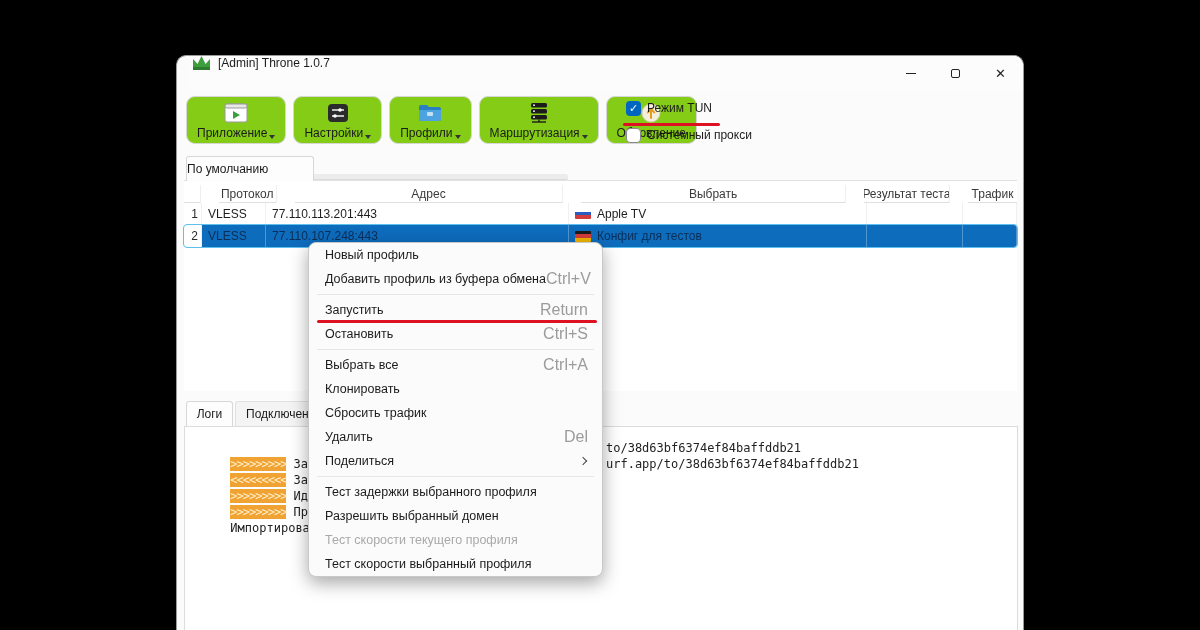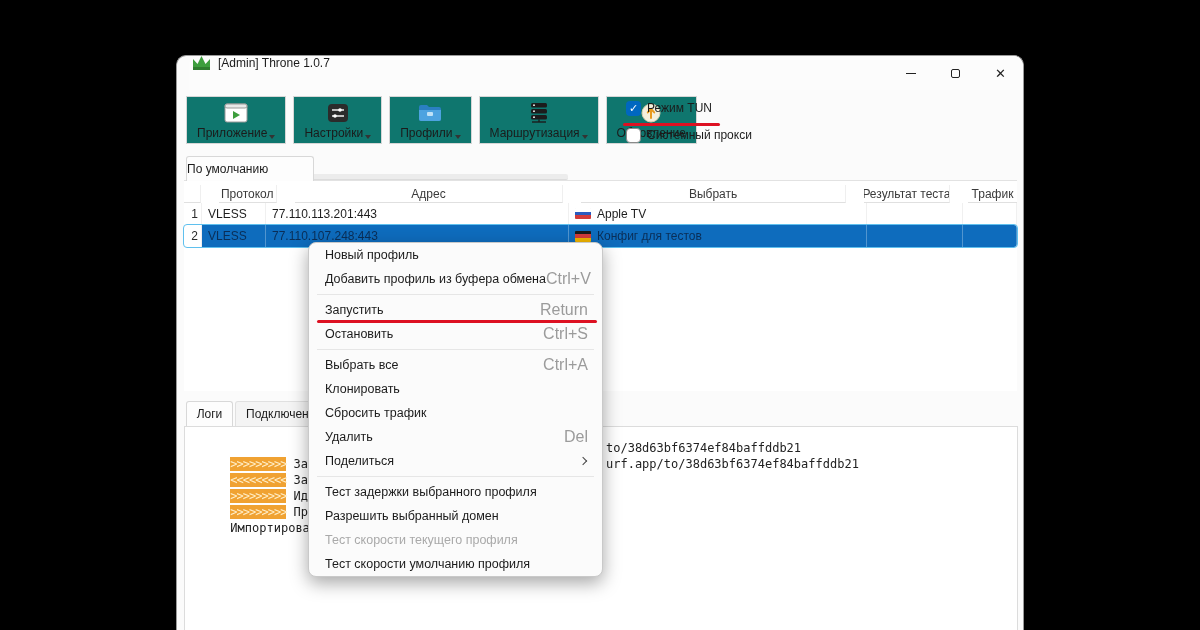--- a/index.html
+++ b/index.html
@@ -22,21 +22,21 @@
   .titlebar .app-icon{width:17px;height:15px;margin-right:8px;flex:0 0 auto;}
   .titlebar .title{font-size:12px;color:#1b1b1b;}
   .win-controls{margin-left:auto;display:flex;height:100%;}
   .win-btn{width:45px;height:100%;display:flex;align-items:center;justify-content:center;color:#222;}
   .glyph-min{width:10px;height:1px;background:#222;display:block;}
   .glyph-max{width:9px;height:9px;border:1px solid #222;border-radius:2px;display:block;}
   .glyph-close{font-size:13px;line-height:1;color:#222;}
 
   
   .toolbar{position:absolute;left:9px;top:40px;display:flex;gap:7px;}
-  .tb-btn{background:#0f766e;border:1px solid #d6d6d6;border-radius:0;height:48px;
+  .tb-btn{background:#84cc16;border:1px solid #d6d6d6;border-radius:9px;height:48px;
     display:flex;flex-direction:column;justify-content:center;padding:3px 10px 2px;}
   .tb-btn .ico{height:24px;display:flex;align-items:center;justify-content:center;margin-bottom:1px;}
   .tb-btn .lbl{font-size:12px;color:#1b1b1b;white-space:nowrap;display:flex;align-items:flex-end;}
   .caret{width:0;height:0;border-left:3px solid transparent;border-right:3px solid transparent;
     border-top:4px solid #333;margin:0 0 1px 2px;display:inline-block;}
 
   .checks{position:absolute;left:449px;top:42px;font-size:12px;color:#1b1b1b;}
   .check-row{display:flex;align-items:center;height:20px;margin-bottom:7px;}
   .cb{width:15px;height:15px;border-radius:4px;margin-right:6px;display:flex;align-items:center;justify-content:center;}
   .cb.on{background:var(--cb-blue);color:#fff;font-size:11px;}
@@ -325,17 +325,17 @@
     <div class="mi">
         <span class="ml">Тест задержки выбранного профиля</span>
       </div>
     <div class="mi">
         <span class="ml">Разрешить выбранный домен</span>
       </div>
     <div class="mi disabled">
         <span class="ml">Тест скорости текущего профиля</span>
       </div>
     <div class="mi">
-        <span class="ml">Тест скорости умолчанию профиля</span>
+        <span class="ml">Тест скорости выбранный профиля</span>
       </div>
   </div>
 
 </div>
 
 </body></html>

